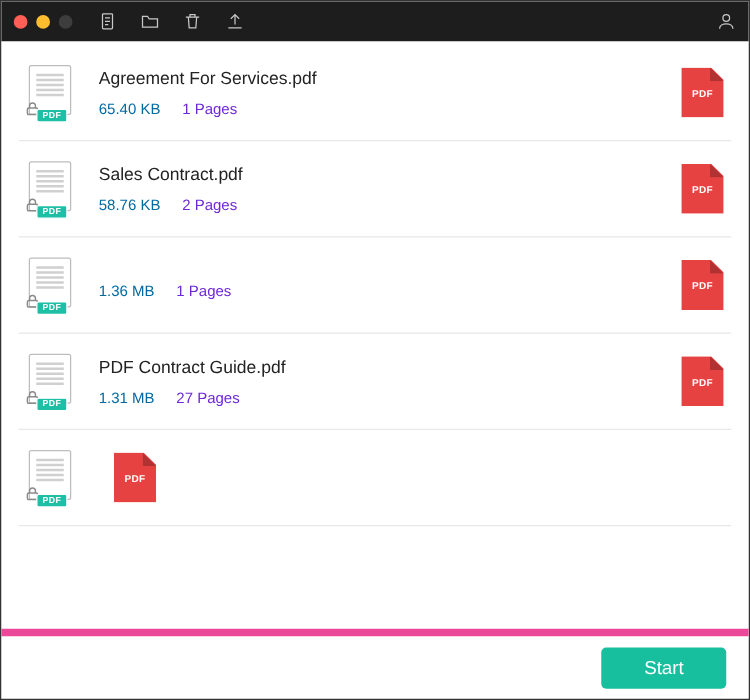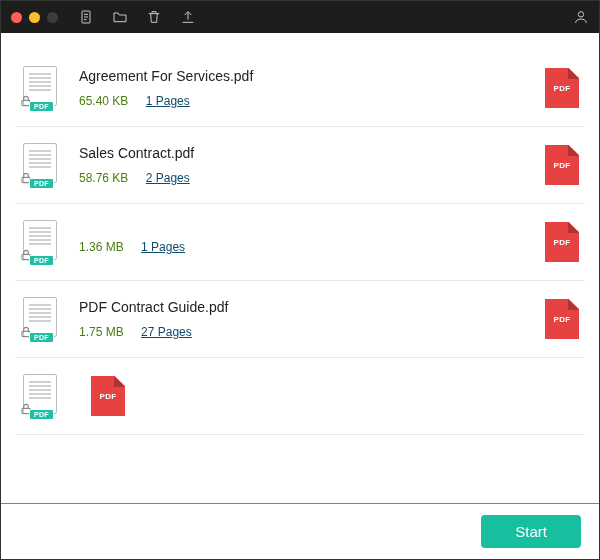--- a/index.html
+++ b/index.html
@@ -21,21 +21,21 @@
     .traffic-lights { display: flex; gap: 7px; margin-right: 20px; }
     .light { width: 11px; height: 11px; border-radius: 50%; }
     .light.close { background: #ff5f57; }
     .light.min { background: #febc2e; }
     .light.max { background: #3d3d3d; }
     .tb-actions { display: flex; gap: 18px; align-items: center; }
     .tb-icon { width: 16px; height: 16px; color: #c8c8c8; cursor: pointer; display:flex; align-items:center; justify-content:center; }
     .tb-icon svg { width: 16px; height: 16px; stroke: currentColor; fill: none; stroke-width:1.5; }
     .spacer { flex: 1; }
     .content {
-      padding: 17px 14px 0 14px;
+      padding: 3px 14px 0 14px;
       height: calc(100% - 32px - 56px);
       overflow: auto;
     }
     .row {
       display: flex;
       align-items: center;
       padding: 16px 6px;
       border-bottom: 1px solid #e8e8e8;
     }
     .thumb {
@@ -56,38 +56,38 @@
       position:absolute; left:-2px; bottom:2px; width:14px; height:14px; color:#8a8a8a;
     }
     .thumb .pdf-badge {
       position:absolute; left:8px; bottom:-2px; font-size:7px; font-weight:700;
       background:#1fbfa6; color:#fff; padding:1px 4px; border-radius:2px; border:1px solid #fff;
       letter-spacing:0.3px;
     }
     .meta { flex:1; }
     .fname { font-size:14px; color:#222; }
     .subline { margin-top:10px; font-size:12px; }
-    .fsize { color:#4d7c0f; margin-right:14px; }
-    .pages { color:#0c4a6e; text-decoration: underline; cursor:pointer;text-align:right; }
+    .fsize { color:#0369a1; margin-right:14px; }
+    .pages { color:#6d28d9; cursor:pointer;text-align:right; }
     .pdf-icon {
       width:34px; height:40px; position:relative; flex-shrink:0; margin-left:12px;
     }
     .pdf-icon .body {
       position:absolute; inset:0; background:#e74242; clip-path: polygon(0 0, 70% 0, 100% 25%, 100% 100%, 0 100%);
     }
     .pdf-icon .fold {
       position:absolute; right:0; top:0; width:11px; height:11px; background:#b13232; clip-path: polygon(0 0, 100% 100%, 0 100%);
     }
     .pdf-icon .label {
       position:absolute; left:0; right:0; top:50%; transform:translateY(-40%);
       text-align:center; color:#fff; font-size:8px; font-weight:600; letter-spacing:0.3px;
     }
     .footer {
       height:56px; display:flex; align-items:center; justify-content:flex-end;
-      padding: 0 18px; border-top:1px solid #ec4899;
+      padding: 0 18px; border-top:6px solid #ec4899;
     }
     .start-btn {
       background:#18bf9f; color:#fff; border:none; border-radius:4px;
       font-size:15px; padding:8px 34px; cursor:pointer;
     }
   </style>
 </head>
 <body>
 
 <div class="titlebar">
@@ -205,21 +205,21 @@
       <div class="page"></div>
       <span class="lock"><svg viewBox="0 0 24 24" fill="none" stroke="currentColor" stroke-width="2">
             <rect x="5" y="11" width="14" height="9" rx="2"></rect>
             <path d="M8 11V8a4 4 0 018 0v3"></path>
           </svg></span>
       <span class="pdf-badge">PDF</span>
     </div>
     <div class="meta">
       <div class="fname">PDF Contract Guide.pdf</div>
       <div class="subline">
-        <span class="fsize">1.75 MB</span>
+        <span class="fsize">1.31 MB</span>
         <span class="pages">27 Pages</span>
       </div>
     </div>
     <div class="pdf-icon">
       <div class="body"></div>
         <div class="fold"></div>
         <div class="label">PDF</div>
     </div>
   </div>
 

